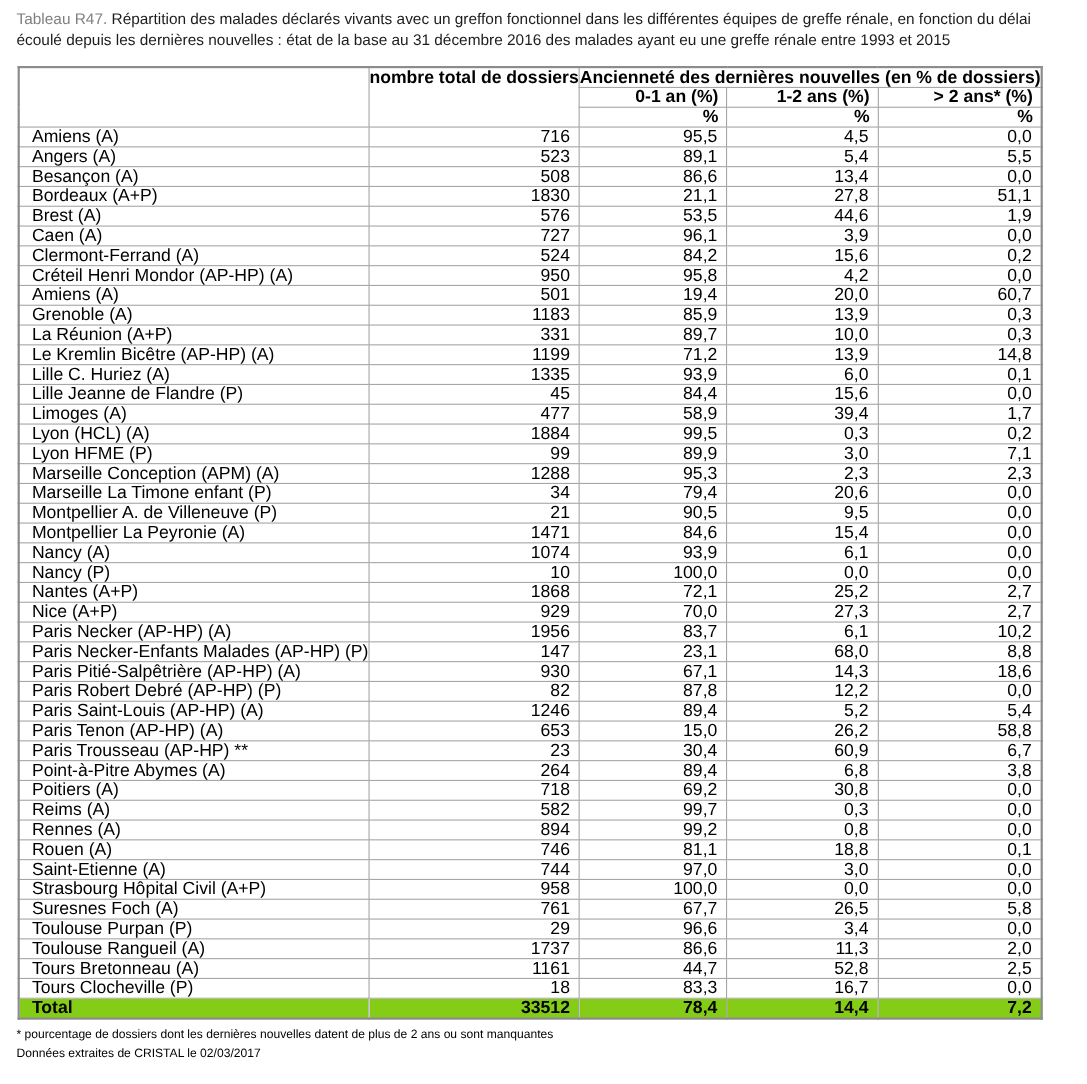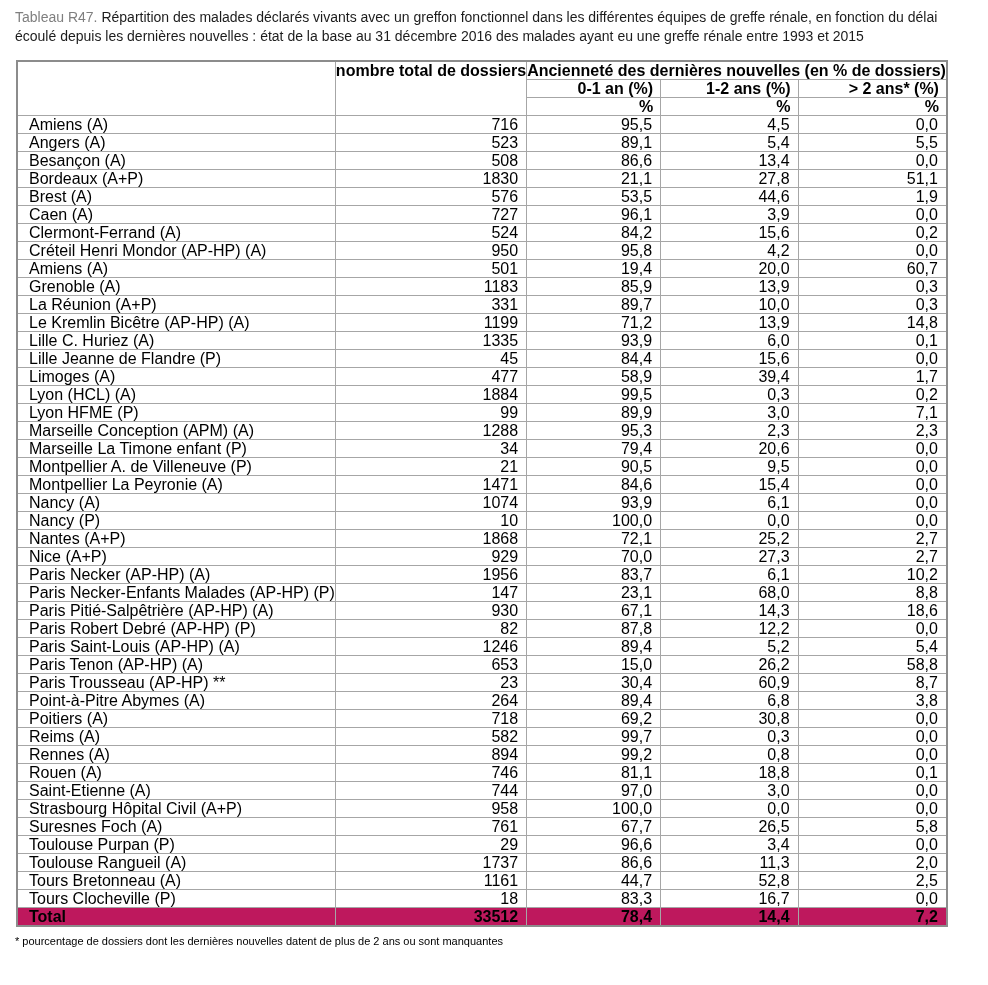--- a/index.html
+++ b/index.html
@@ -30,21 +30,21 @@
     font-weight: normal;
   }
   .data-table thead th { font-weight: bold; }
   .corner-cell { }
   .col-total-head { vertical-align: top; text-align: center; }
   .group-head { text-align: center; }
   .sub-head { text-align: right; padding-right: 7px !important; }
   .unit-cell { text-align: right; padding-right: 7px !important; font-weight: bold; }
   .c-name { text-align: left; padding-left: 11px !important; }
   .c-num  { text-align: right; padding-right: 8px !important; }
-  tr.total-row td { font-weight: bold; background: #be185d; }
+  tr.total-row td { font-weight: bold; background: #84cc16; }
 
   .footnotes {
     position: absolute; left: 15px; top: 933px;
     font-size: 11px; line-height: 16.5px; color: #000;
   }
 </style>
 </head>
 <body>
 
 <div class="page">
@@ -295,21 +295,21 @@
           <td class="c-num">653</td>
           <td class="c-num">15,0</td>
           <td class="c-num">26,2</td>
           <td class="c-num">58,8</td>
         </tr>
         <tr>
           <td class="c-name">Paris Trousseau (AP-HP) **</td>
           <td class="c-num">23</td>
           <td class="c-num">30,4</td>
           <td class="c-num">60,9</td>
-          <td class="c-num">8,7</td>
+          <td class="c-num">6,7</td>
         </tr>
         <tr>
           <td class="c-name">Point-à-Pitre Abymes (A)</td>
           <td class="c-num">264</td>
           <td class="c-num">89,4</td>
           <td class="c-num">6,8</td>
           <td class="c-num">3,8</td>
         </tr>
         <tr>
           <td class="c-name">Poitiers (A)</td>
@@ -393,15 +393,16 @@
           <td class="c-num">33512</td>
           <td class="c-num">78,4</td>
           <td class="c-num">14,4</td>
           <td class="c-num">7,2</td>
         </tr>
       </tbody>
   </table>
 
   <div class="footnotes">
     <div>* pourcentage de dossiers dont les dernières nouvelles datent de plus de 2 ans ou sont manquantes</div>
+    <div>Données extraites de CRISTAL le 02/03/2017</div>
   </div>
 
 </div>
 
 </body></html>

